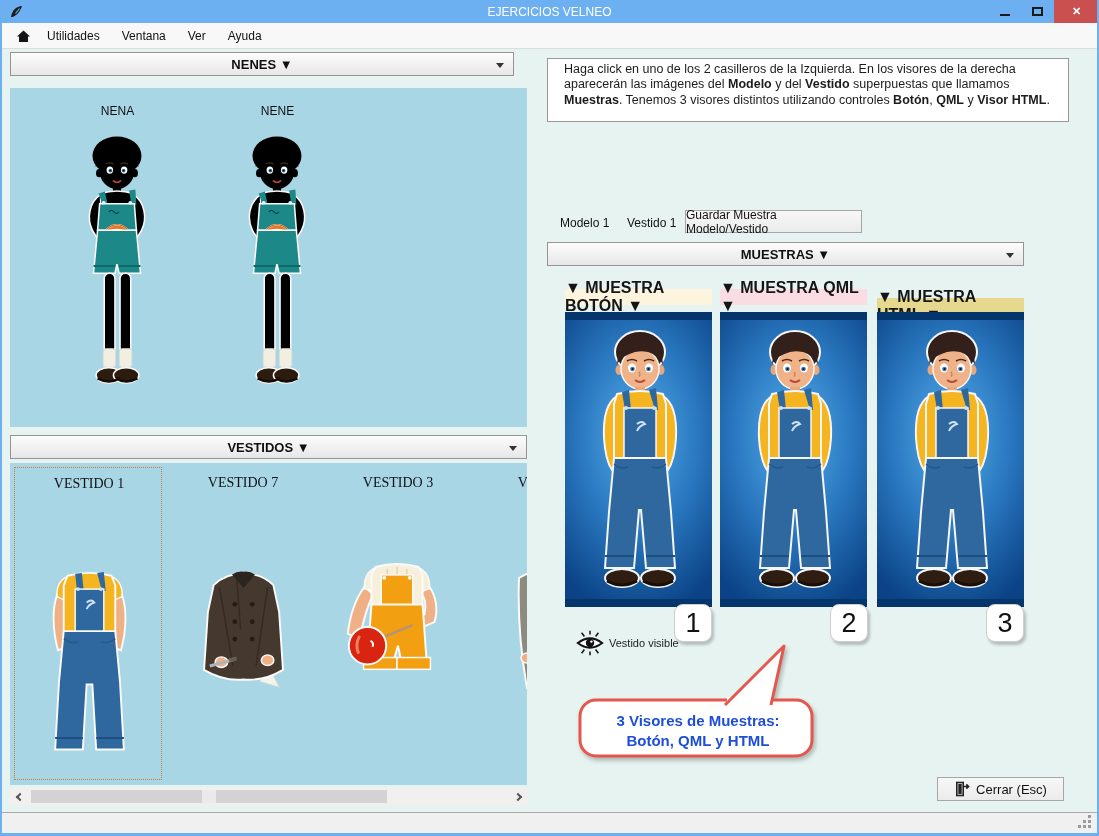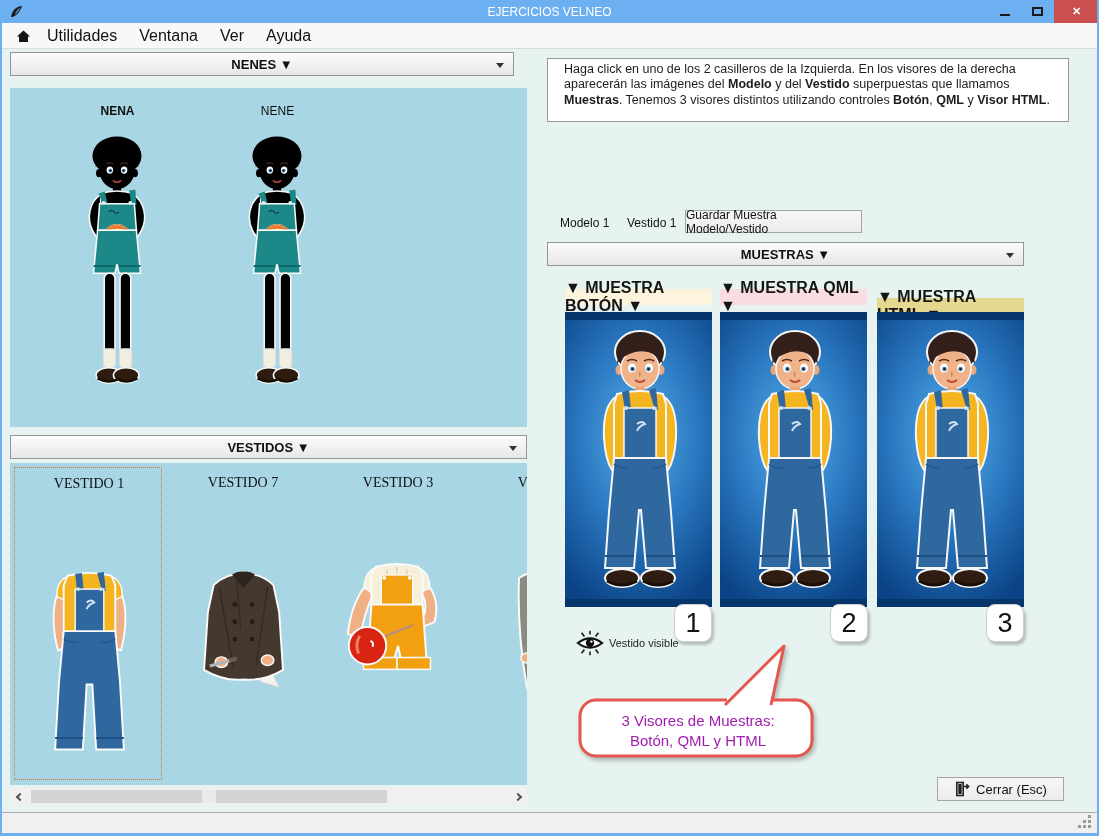--- a/index.html
+++ b/index.html
@@ -14,21 +14,21 @@
   .app-icon { position:absolute; left:7px; top:3px; width:18px; height:18px; }
   .title-text { position:absolute; left:0; right:0; text-align:center; color:#fff; font-size:12px; }
   .win-controls { position:absolute; right:0; top:0; height:23px; display:flex; }
   .win-btn { width:33px; height:23px; display:flex; align-items:center; justify-content:center; cursor:default; }
   .win-btn.min span { width:10px; height:2px; background:#1a1a1a; margin-top:6px; }
   .win-btn.max span { width:11px; height:9px; border:2px solid #1a1a1a; }
   .win-btn.close { width:45px; background:#c9504e; color:#fff; font-size:11px; font-weight:bold; }
   
   .menubar { position:absolute; top:23px; left:0; right:0; height:26px; background:#f8f8f8; border-bottom:1px solid #dcdcdc; display:flex; align-items:center; padding-left:8px; }
   .menu-home { width:26px; height:22px; display:flex; align-items:center; justify-content:center; }
-  .menu-item { padding:4px 11px; font-size:16px; color:#111;text-align:center; }
+  .menu-item { padding:4px 11px; font-size:12px; color:#111;text-align:center; }
   
   .drop-bar {
     position:absolute; height:24px; background:linear-gradient(#fcfcfc,#e7e7e7);
     border:1px solid #949494; display:flex; align-items:center; justify-content:center;
     font-weight:bold; font-size:13px; color:#101010;
   }
   .combo-arrow { position:absolute; right:9px; top:10px; width:0; height:0; border-left:4px solid transparent; border-right:4px solid transparent; border-top:5px solid #333; }
   .push-btn {
     position:absolute; background:linear-gradient(#f7f7f7,#ebebeb); border:1px solid #a6a6a6;
     display:flex; align-items:center; justify-content:center; font-size:12px; color:#111; gap:6px;
@@ -66,21 +66,21 @@
   }
   .viewer-img svg { position:absolute; inset:0; }
   .num-badge {
     position:absolute; top:604px; width:38px; height:38px; background:#fff; border:1px solid #cfcfcf;
     border-radius:9px; box-shadow:2px 3px 3px rgba(0,0,0,.22); display:flex; align-items:center; justify-content:center;
     font-size:27px; color:#111; z-index:4;
   }
   .eye-wrap { position:absolute; left:574px; top:630px; width:28px; height:26px; }
   .eye-label { position:absolute; left:607px; top:637px; font-size:11px; color:#222; }
   .callout-svg { position:absolute; left:575px; top:642px; width:240px; height:120px; filter:drop-shadow(2px 3px 2px rgba(0,0,0,.25)); z-index:5; }
-  .callout-text { position:absolute; left:587px; top:711px; width:218px; text-align:center; font-weight:normal; font-size:15px; line-height:20px; color:#a21caf; z-index:6; }
+  .callout-text { position:absolute; left:587px; top:711px; width:218px; text-align:center; font-weight:bold; font-size:15px; line-height:20px; color:#1d4ed8; z-index:6; }
   
   .statusbar { position:absolute; left:0; right:0; bottom:0; height:21px; background:#f0f0f0; border-top:1px solid #ababab; }
   .grip { position:absolute; right:6px; bottom:5px; width:3px; height:3px; background:#9a9a9a;
           box-shadow:-5px 0 0 #9a9a9a, -10px 0 0 #9a9a9a, 0 -5px 0 #9a9a9a, -5px -5px 0 #9a9a9a, 0 -10px 0 #9a9a9a; }
 </style>
 </head>
 <body>
 
 <svg width="0" height="0" style="position:absolute">
   <symbol id="boy" viewBox="0 0 147 295">
@@ -189,21 +189,21 @@
     <div class="menu-item">Ver</div>
     <div class="menu-item">Ayuda</div>
   </div>
 
   <div class="drop-bar" style="left:8px; top:52px; width:504px;">
     <span>NENES ▼</span>
     <span class="combo-arrow"></span>
   </div>
 
   <div class="panel-blue" style="left:8px; top:88px; width:517px; height:339px;">
-    <div class="model-label" style="left:60px; top:16px;font-weight:bold;">NENA</div>
+    <div class="model-label" style="left:60px; top:16px;">NENA</div>
     <div class="model-label" style="left:220px; top:16px;">NENE</div>
     <svg class="figure toddler-fig nena" style="left:59px; top:42px;" width="97" height="264" viewBox="0 0 95 258">
       <use href="#toddler"></use>
     </svg>
     <svg class="figure toddler-fig nene" style="left:219px; top:42px;" width="97" height="264" viewBox="0 0 95 258">
       <use href="#toddler"></use>
     </svg>
   </div>
 
   <div class="drop-bar" style="left:8px; top:435px; width:517px;">

